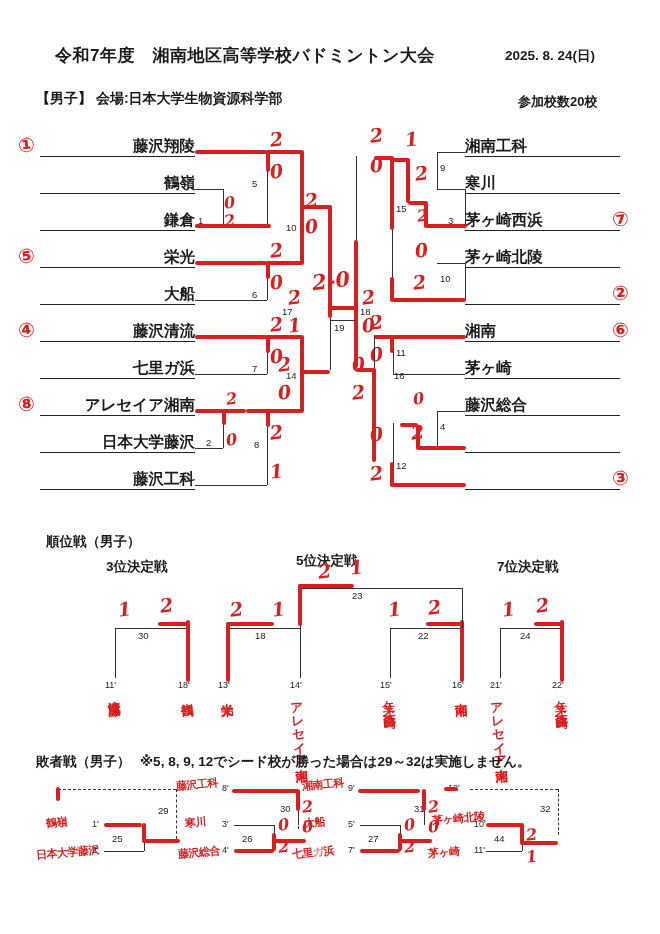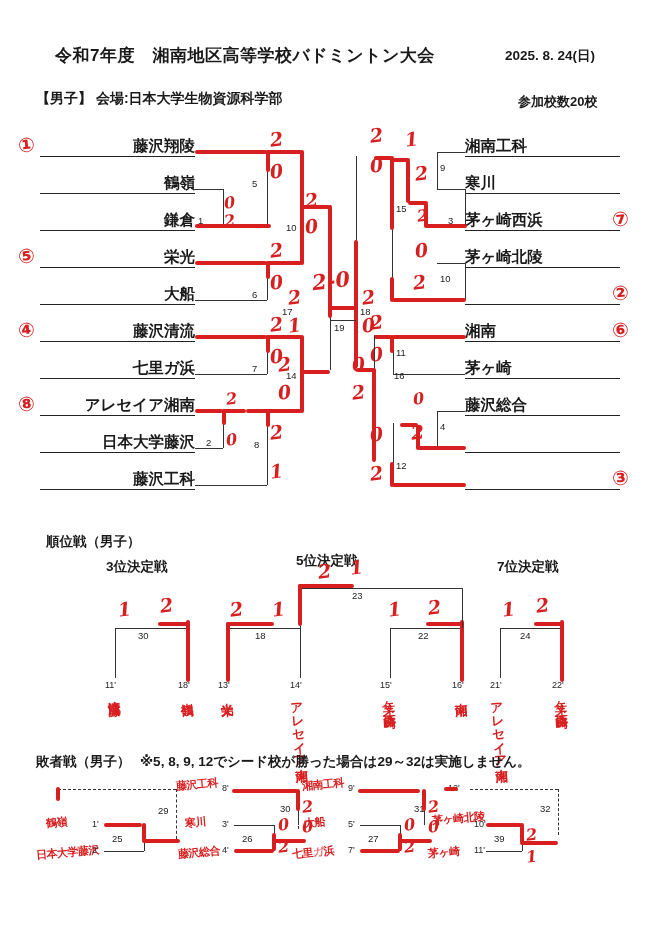--- a/index.html
+++ b/index.html
@@ -370,18 +370,18 @@
     <div class="dash-h" style="position:absolute;left:470px;top:14px;width:88px;"></div>
     <div class="dash-v" style="position:absolute;left:558px;top:14px;height:46px;"></div>
     <div class="mlabel" style="position:absolute;left:540px;top:28px;">32</div>
     <div class="hand-h" style="position:absolute;left:432px;top:40px;"></div>
     <div class="tick" style="position:absolute;left:474px;top:44px;">10'</div>
     <div class="ink h" style="position:absolute;left:486px;top:48px;width:36px;"></div>
     <div class="hand-h" style="position:absolute;left:428px;top:70px;">茅ヶ崎</div>
     <div class="tick" style="position:absolute;left:474px;top:70px;">11'</div>
     <div class="bl h" style="position:absolute;left:486px;top:76px;width:36px;"></div>
     <div class="bl v" style="position:absolute;left:522px;top:50px;height:26px;"></div>
-    <div class="mlabel" style="position:absolute;left:494px;top:58px;">39</div>
+    <div class="mlabel" style="position:absolute;left:494px;top:58px;">44</div>
     <div class="num sm" style="position:absolute;left:526px;top:52px;">2</div>
     <div class="num sm" style="position:absolute;left:526px;top:74px;">1</div>
     <div class="ink v" style="position:absolute;left:520px;top:48px;height:20px;"></div>
     <div class="ink h" style="position:absolute;left:520px;top:66px;width:38px;"></div>
   </div>
 
 </body></html>

